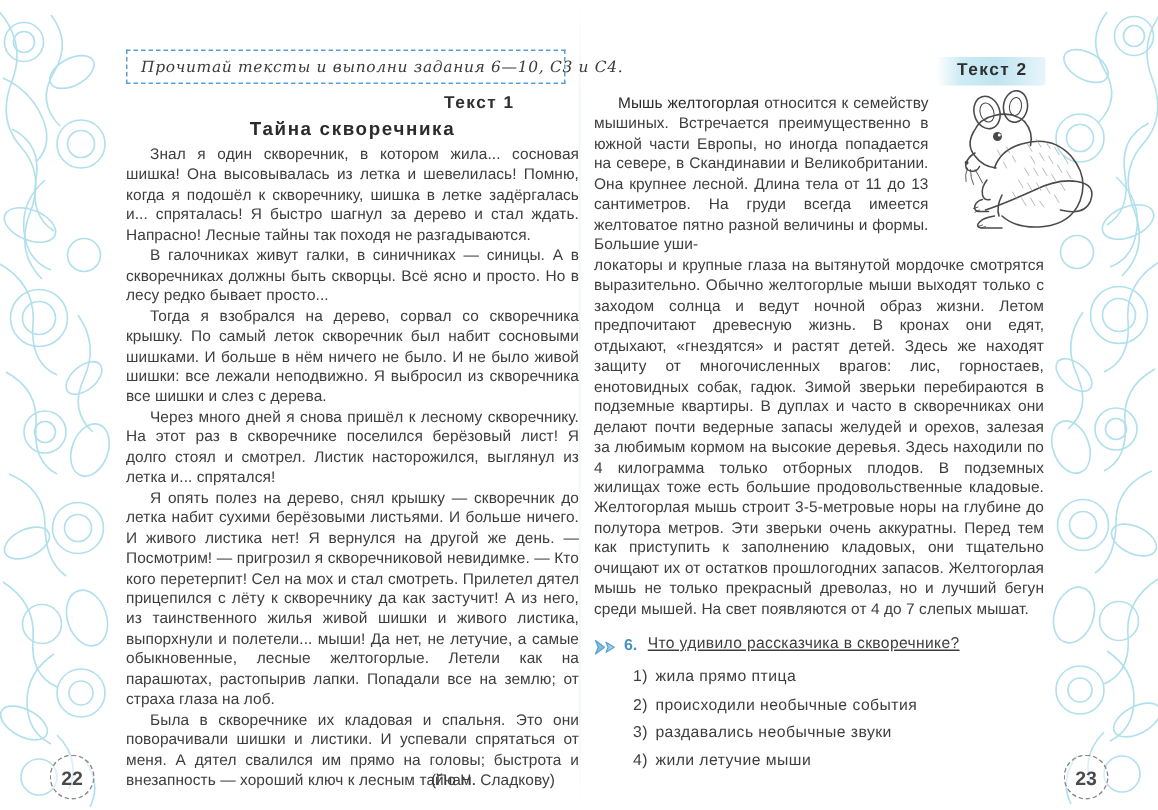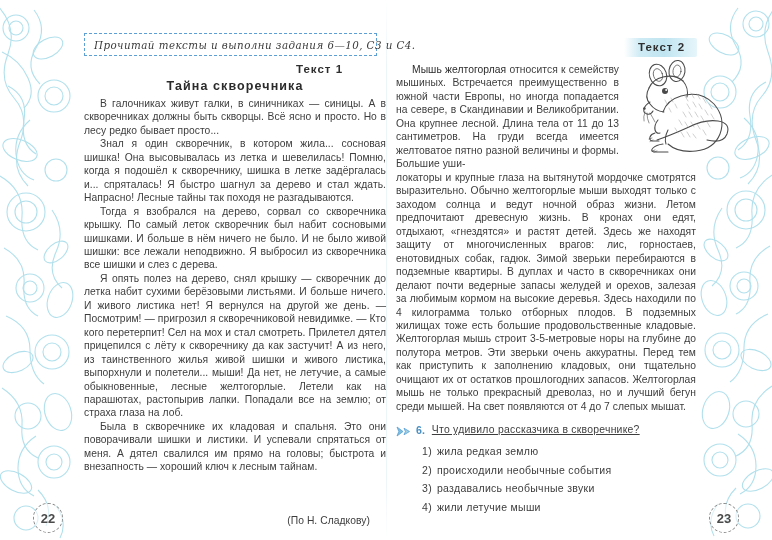--- a/index.html
+++ b/index.html
@@ -308,23 +308,24 @@
 
   <div class="instruction-box">
     <span class="instruction-text">Прочитай тексты и выполни задания 6—10, С3 и С4.</span>
   </div>
 
   <div class="text-badge badge-t1">Текст 1</div>
 
   <div class="story-title">Тайна скворечника</div>
 
   <div class="body-col body-left">
+    <p>Знал я один скворечник, в котором жила... сосновая шишка! Она высовывалась из летка и шевелилась! Помню, когда я подошёл к скворечнику, шишка в летке задёргалась и... спряталась! Я быстро шагнул за дерево и стал ждать. Напрасно! Лесные тайны так походя не разгадываются.</p>
     <p>В галочниках живут галки, в синичниках — синицы. А в скворечниках должны быть скворцы. Всё ясно и просто. Но в лесу редко бывает просто...</p>
-    <p>Знал я один скворечник, в котором жила... сосновая шишка! Она высовывалась из летка и шевелилась! Помню, когда я подошёл к скворечнику, шишка в летке задёргалась и... спряталась! Я быстро шагнул за дерево и стал ждать. Напрасно! Лесные тайны так походя не разгадываются.</p>
     <p>Тогда я взобрался на дерево, сорвал со скворечника крышку. По самый леток скворечник был набит сосновыми шишками. И больше в нём ничего не было. И не было живой шишки: все лежали неподвижно. Я выбросил из скворечника все шишки и слез с дерева.</p>
+    <p>Через много дней я снова пришёл к лесному скворечнику. На этот раз в скворечнике поселился берёзовый лист! Я долго стоял и смотрел. Листик насторожился, выглянул из летка и... спрятался!</p>
     <p>Я опять полез на дерево, снял крышку — скворечник до летка набит сухими берёзовыми листьями. И больше ничего. И живого листика нет! Я вернулся на другой же день. — Посмотрим! — пригрозил я скворечниковой невидимке. — Кто кого перетерпит! Сел на мох и стал смотреть. Прилетел дятел прицепился с лёту к скворечнику да как застучит! А из него, из таинственного жилья живой шишки и живого листика, выпорхнули и полетели... мыши! Да нет, не летучие, а самые обыкновенные, лесные желтогорлые. Летели как на парашютах, растопырив лапки. Попадали все на землю; от страха глаза на лоб.</p>
     <p>Была в скворечнике их кладовая и спальня. Это они поворачивали шишки и листики. И успевали спрятаться от меня. А дятел свалился им прямо на головы; быстрота и внезапность — хороший ключ к лесным тайнам.</p>
   </div>
 
   <div class="signature">(По Н. Сладкову)</div>
 
   <div class="text-badge badge-t2">Текст 2</div>
 
   <div class="mouse-illo">
     <svg viewBox="0 0 100 96" xmlns="http://www.w3.org/2000/svg">
@@ -388,21 +389,21 @@
           <path d="M1 2 L7 6.5 L1 11 L2.8 6.5 Z" fill="#7fc0dd" stroke="#5b9fd4" stroke-width=".8" stroke-linejoin="round"></path>
           <path d="M8 3.2 L13.5 6.5 L8 9.8 L9.4 6.5 Z" fill="#9ed2e8" stroke="#5b9fd4" stroke-width=".8" stroke-linejoin="round"></path>
         </svg>
       </span>
       <span class="q-number">6.</span>
       <span class="q-text">Что удивило рассказчика в скворечнике?</span>
     </div>
     <ul class="options">
       <li>
         <span class="opt-num">1)</span>
-        <span>жила редкая землю</span>
+        <span>жила прямо птица</span>
       </li>
       <li>
         <span class="opt-num">2)</span>
         <span>происходили необычные события</span>
       </li>
       <li>
         <span class="opt-num">3)</span>
         <span>раздавались необычные звуки</span>
       </li>
       <li>

